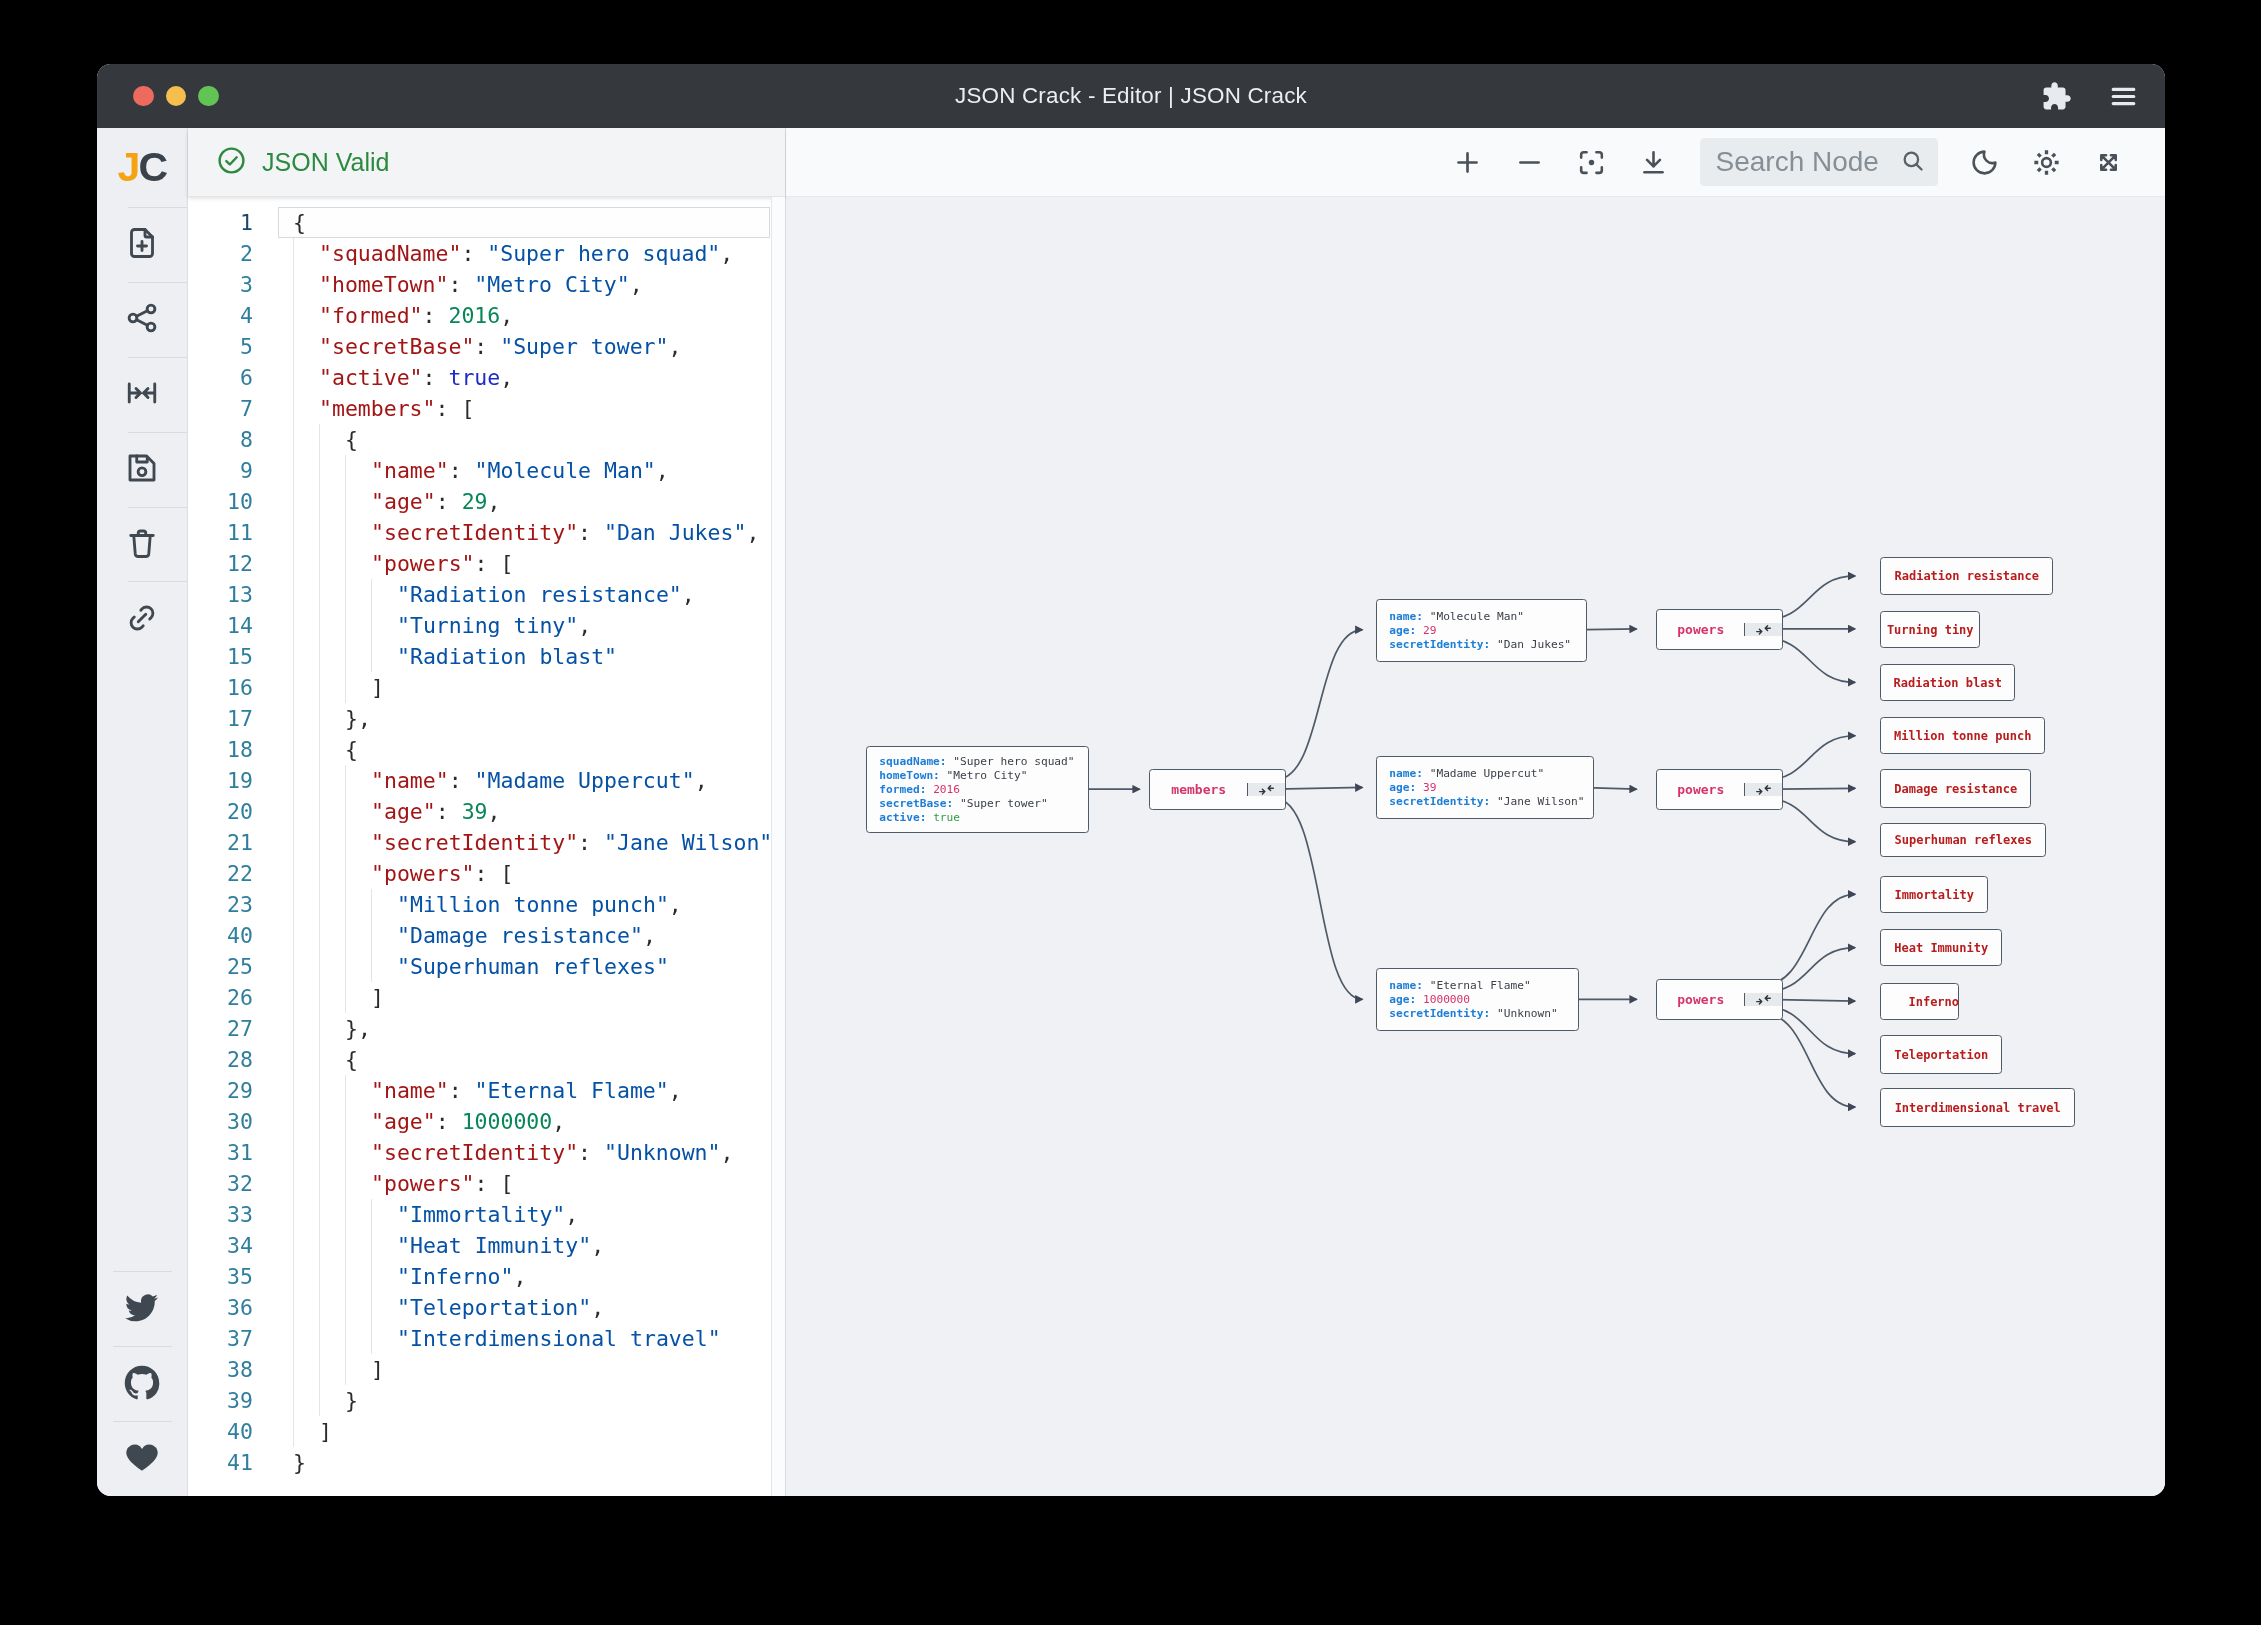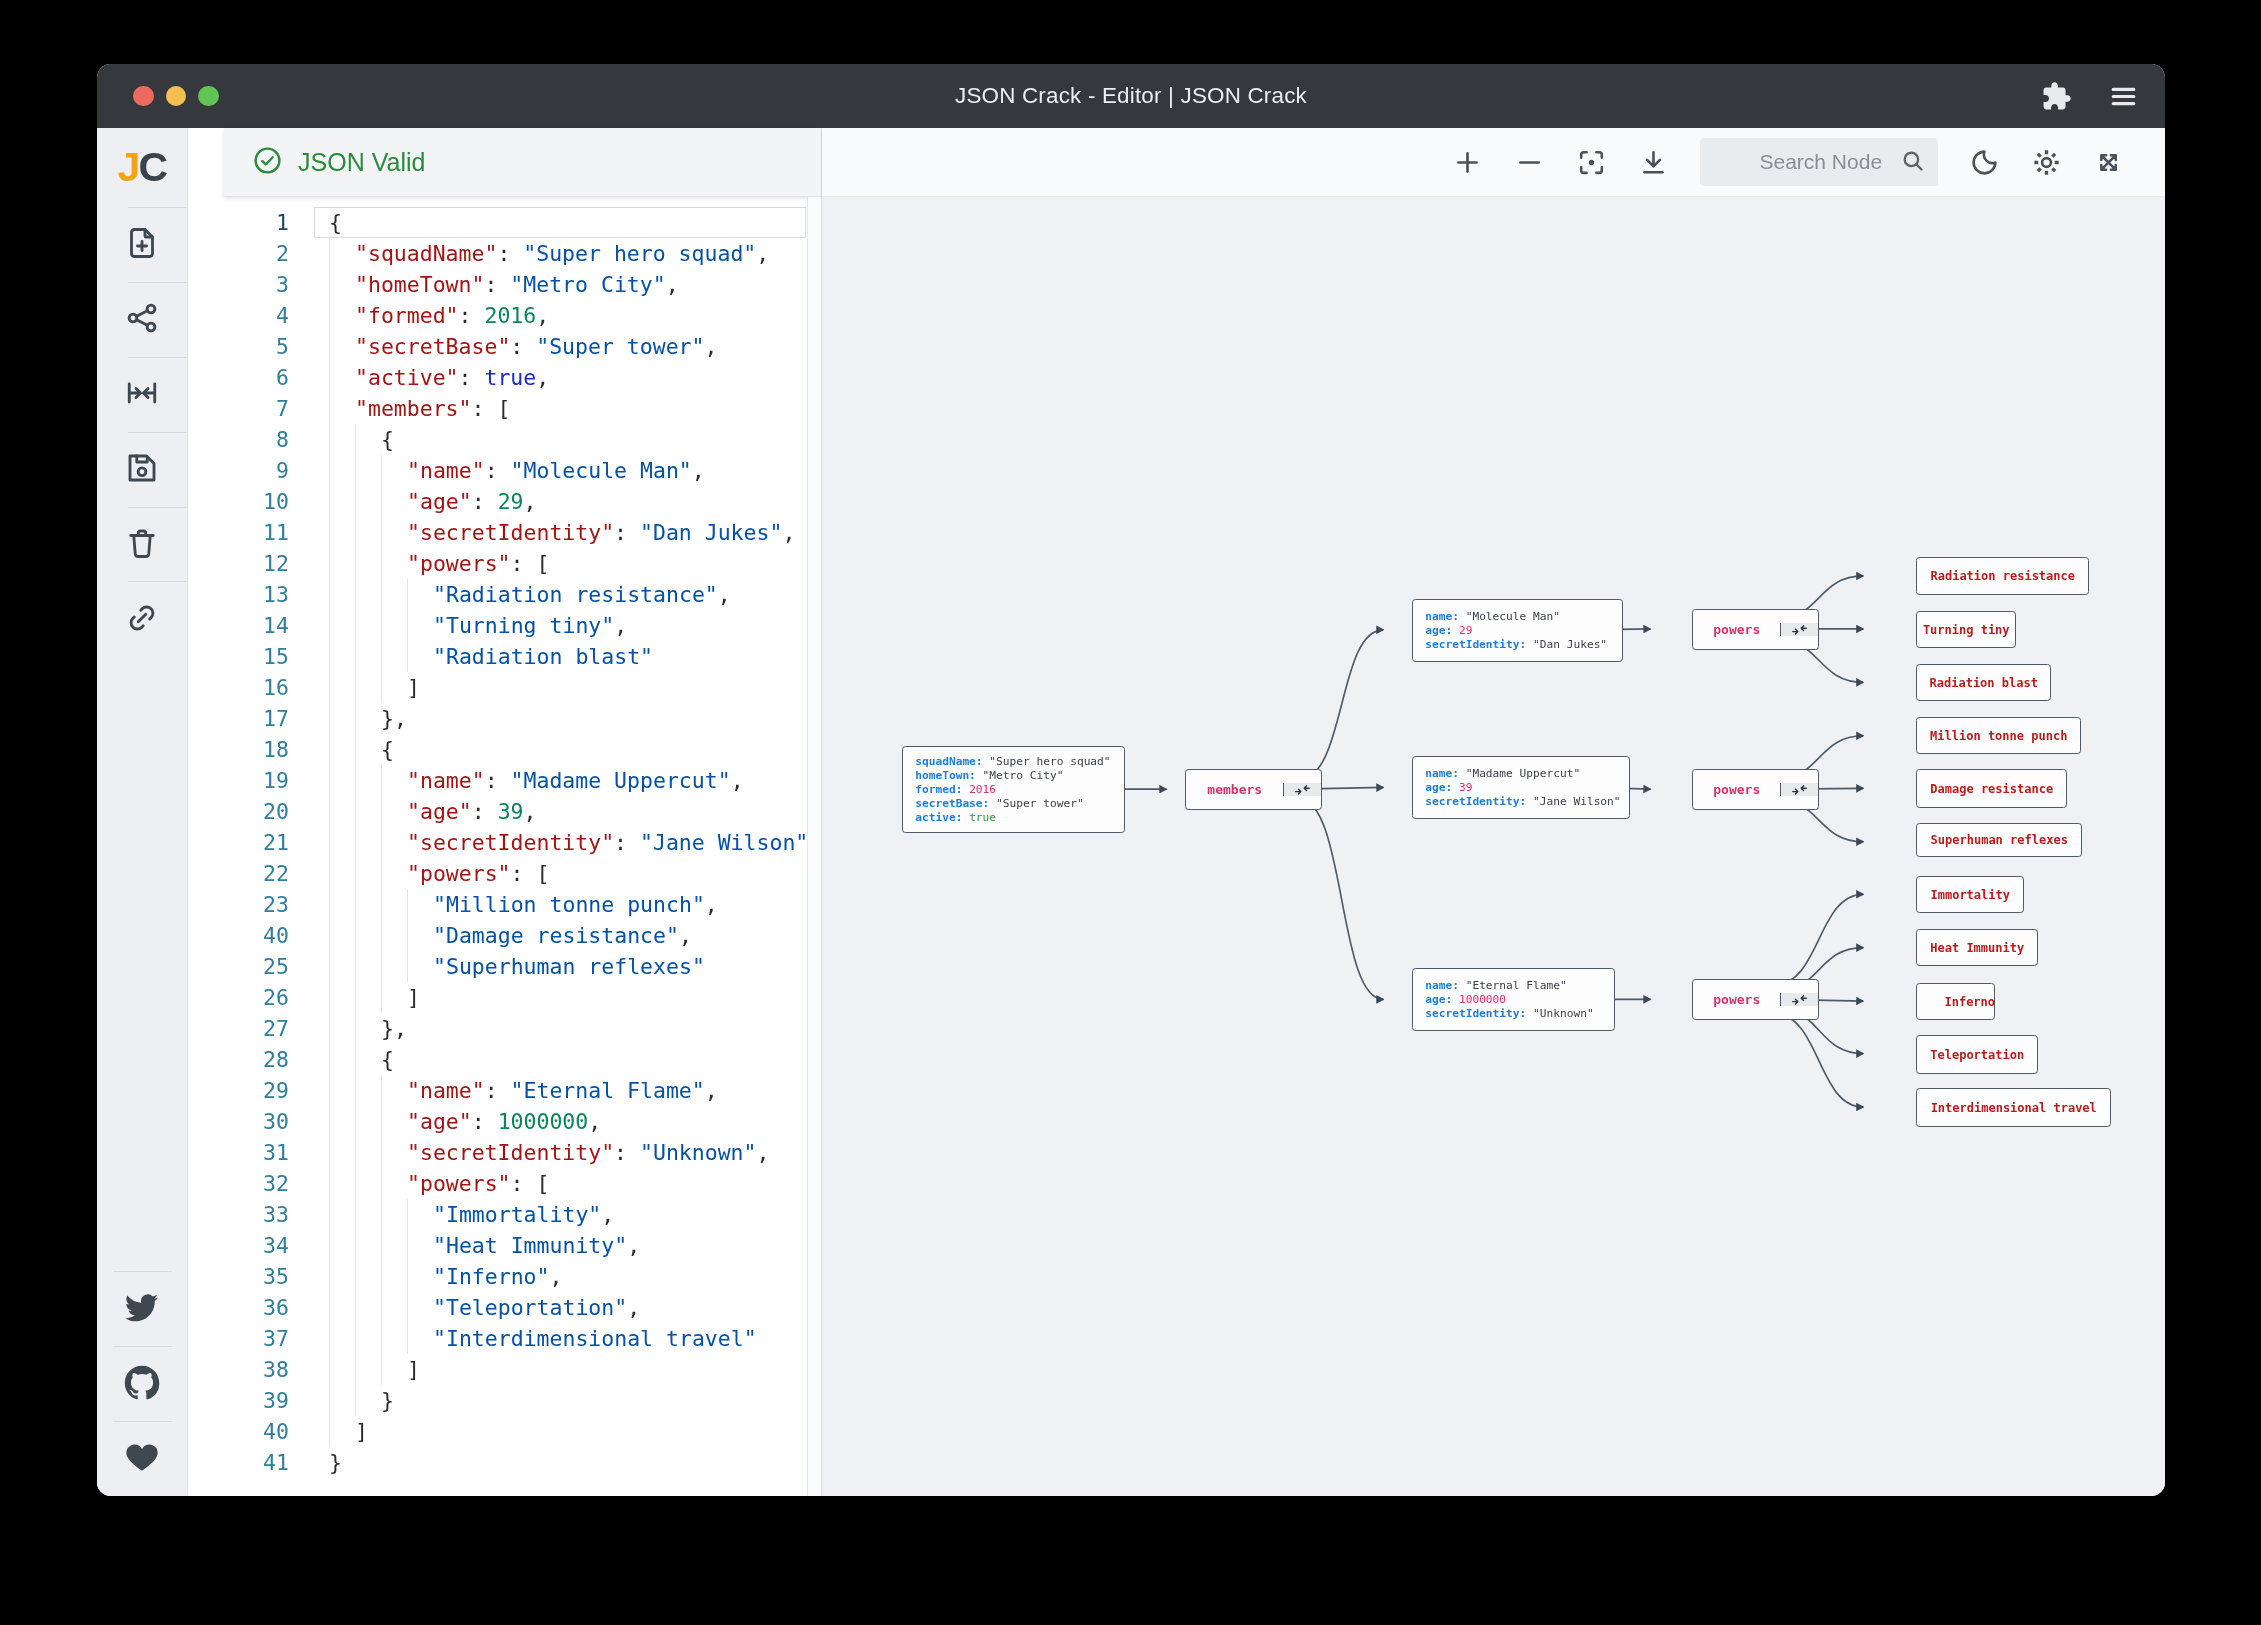--- a/index.html
+++ b/index.html
@@ -21,39 +21,39 @@
   .sidebar { flex:0 0 91px; background:#edeff2; border-right:0.9px solid #dcdfe2; display:flex; flex-direction:column; align-items:flex-end; }
   .side-cell { width:100%; height:74px; display:flex; align-items:center; justify-content:center; }
   .side-cell.logo-cell { height:79px; }
   .sdiv { width:59px; height:0.9px; background:#d9dcdf; flex:0 0 0.9px; }
   .jc-logo { font-size:41px; font-weight:bold; letter-spacing:-1.7px; }
   .jc-logo .j { color:#f5a312; } .jc-logo .c { color:#3a424c; }
   .side-icon { color:#3f4751; }
   .side-bottom { margin-top:auto; width:100%; display:flex; flex-direction:column; align-items:center; }
 
   
-  .editor { flex:0 0 569px; background:#fff; border-right:0.9px solid #d9dcdf; display:flex; flex-direction:column; min-height:0;margin-left:36px; }
+  .editor { flex:0 0 569px; background:#fff; border-right:0.9px solid #d9dcdf; display:flex; flex-direction:column; min-height:0; }
   .editor-header { flex:0 0 69px; background:#f2f4f6; border-bottom:0.9px solid #e2e5e8; box-shadow:0 1.7px 4.3px rgba(0,0,0,.13); display:flex; align-items:center; padding-left:27.6px; gap:15.5px; position:relative; z-index:3; }
   .status-text { color:#2b8a3e; font-size:25px; font-weight:500; }
   .code-wrap { flex:1; position:relative; overflow:hidden; padding-top:10.3px; font-family:"DejaVu Sans Mono", monospace; font-size:21.5px; }
   .code-scrollbar { position:absolute; right:0; top:0; bottom:0; width:13.8px; background:#fbfcfd; border-left:0.9px solid #e4e7ea; z-index:4; }
   .code-line { display:flex; height:31px; align-items:stretch; white-space:pre; position:relative; overflow:hidden; }
   .gutter { flex:0 0 65px; text-align:right; color:#2f7e9d; line-height:31px; position:relative; z-index:1; }
   .code-line.current .gutter { color:#19476b; }
   .line-body { padding-left:40px; display:flex; align-items:stretch; line-height:31px; position:relative; z-index:1; }
   .guide { display:inline-block; width:26px; border-left:0.9px solid #e4e4e4; }
   .code-line.current::after { content:""; position:absolute; left:90px; right:15.5px; top:0; bottom:0; border:0.9px solid #d6d9dd; background:#fefefe; z-index:0; }
   .tk-k { color:#a31515; } .tk-s { color:#0451a5; } .tk-n { color:#098658; } .tk-b { color:#1f2bc9; } .tk-p { color:#2b2b2b; }
 
   
   .graph { flex:1; position:relative; background:#eff1f4; overflow:hidden; }
   .graph-toolbar { position:absolute; left:0; top:0; right:0; height:69px; background:#f9fafb; border-bottom:0.9px solid #e8ebee; display:flex; align-items:center; justify-content:flex-end; gap:31px; padding-right:41px; z-index:5; }
   .tool-btn { width:31px; height:31px; display:flex; align-items:center; justify-content:center; color:#4a5158; }
   .search-box { width:238px; height:48px; background:#e9ecef; border-radius:4.3px; display:flex; align-items:center; padding:0 12px 0 15.5px; gap:8.6px; }
-  .search-box input { flex:1; min-width:0; border:none; outline:none; background:transparent; font-size:21px; color:#495057; font-family:"Liberation Sans", sans-serif;margin-left:44px; }
+  .search-box input { flex:1; min-width:0; border:none; outline:none; background:transparent; font-size:28px; color:#495057; font-family:"Liberation Sans", sans-serif; }
   .search-box input::placeholder { color:#868e96; }
 
   #edges { position:absolute; left:0; top:0; width:100%; height:100%; z-index:1; }
   .gnode { position:absolute; background:#fdfdfe; border:1.7px solid #4e5a68; border-radius:3.4px; z-index:2; font-family:"DejaVu Sans Mono", monospace; }
   .gnode.fields { display:flex; flex-direction:column; justify-content:center; padding:6.9px 12px; font-size:11.2px; line-height:14px; }
   .frow { white-space:pre; }
   .fk { color:#1c7ed6; font-weight:bold; }
   .fv.t-string { color:#3b4149; } .fv.t-number { color:#d6336c; } .fv.t-boolean { color:#2f9e44; }
   .gnode.glabel { display:flex; align-items:center; padding:0; overflow:hidden; }
   .glabel .lbl { flex:1; display:flex; align-items:center; justify-content:center; color:#d6336c; font-size:13px; font-weight:bold; }

